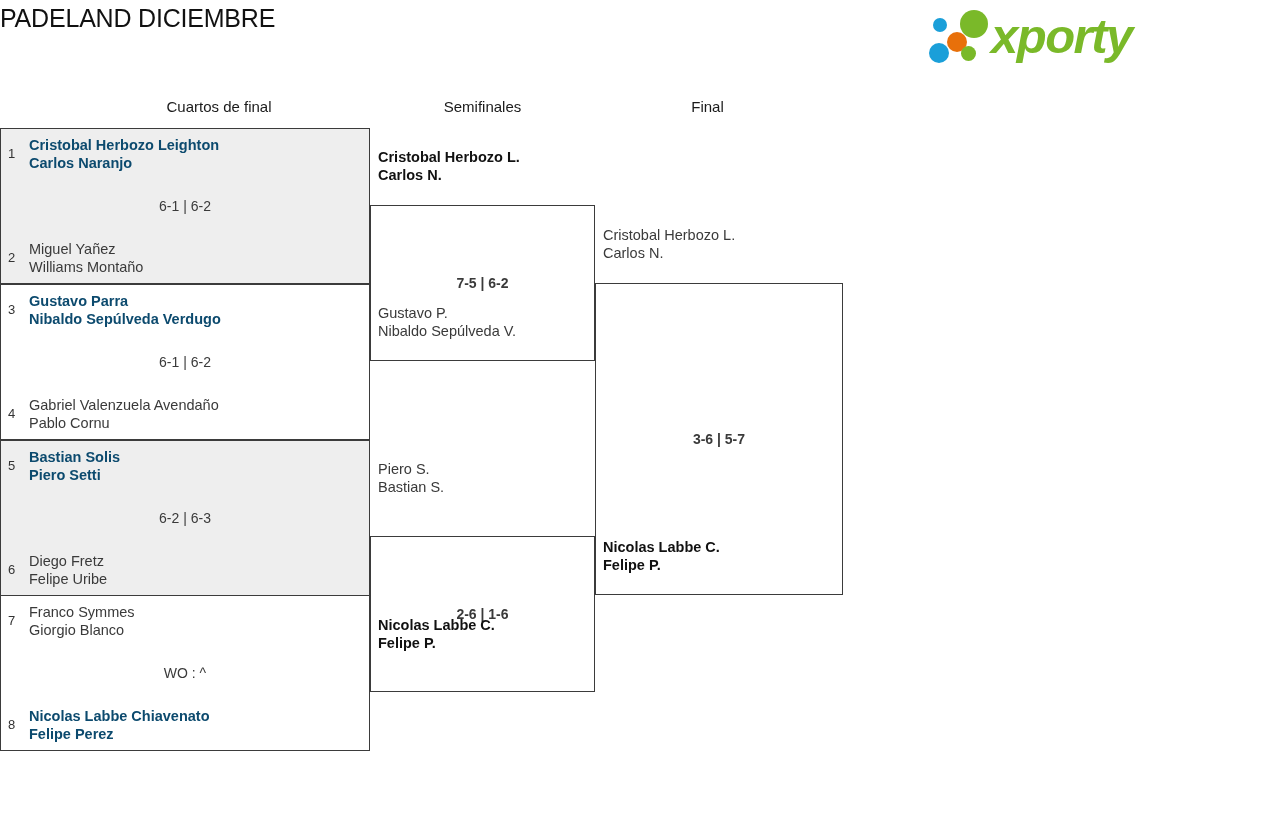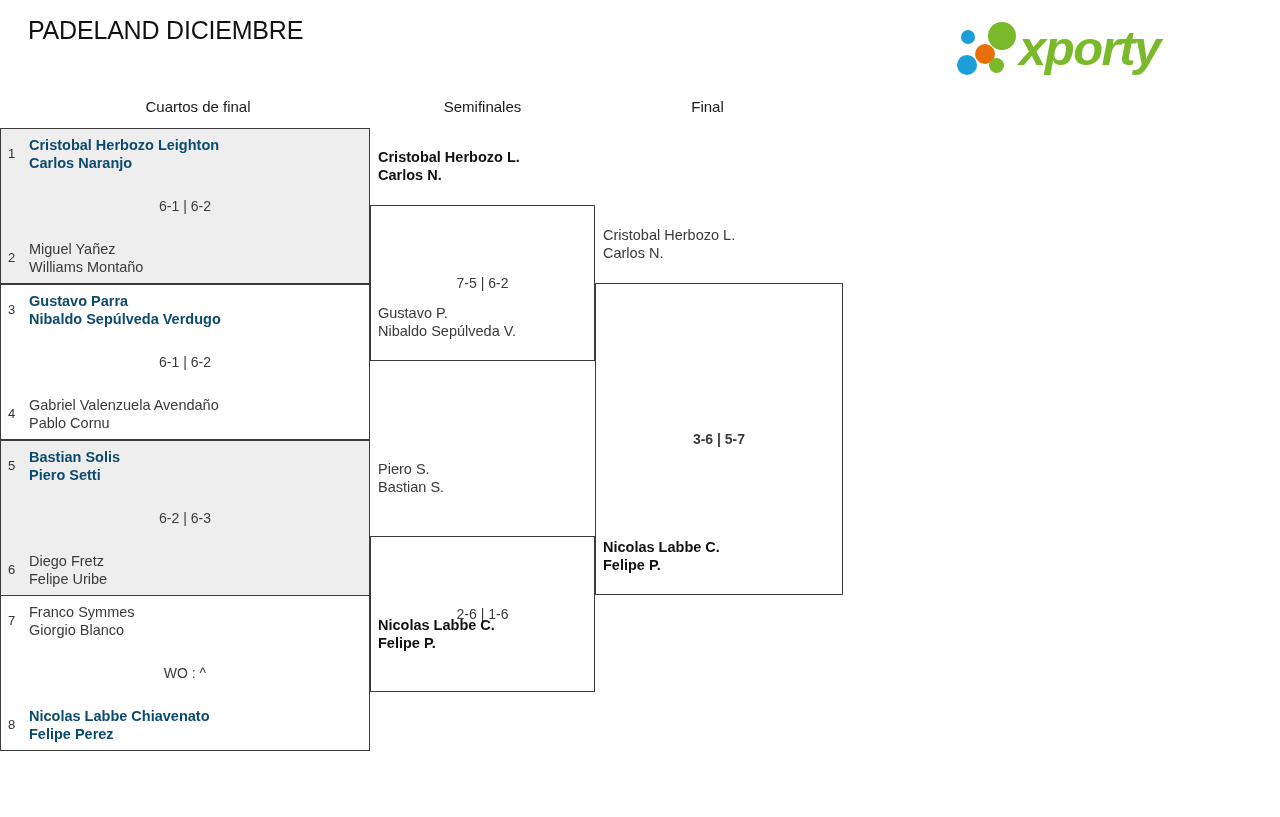--- a/index.html
+++ b/index.html
@@ -14,24 +14,23 @@
     position: relative;
     font-family: "Liberation Sans", sans-serif;
     color: #1a1a1a;
     overflow: hidden;
   }
 
   
   .header {
     position: absolute;
     left: 0;
-    top: 12px;
+    top: 0;
     width: 1141px;
     height: 88px;
-    margin-left: 28px;
   }
   .title-block {
     position: absolute;
     left: 0;
     top: 2px;
   }
   .title-line1 {
     font-size: 25px;
     font-weight: 400;
     letter-spacing: -0.2px;
@@ -86,21 +85,21 @@
 
   
   .round-head {
     position: absolute;
     font-size: 15px;
     font-weight: 400;
     color: #1a1a1a;
     text-align: center;
     white-space: nowrap;
   }
-  .round-head.r0 { left: 13px;   top: 98px; width: 370px; }
+  .round-head.r0 { left: 0px;   top: 98px; width: 370px; padding-left: 34px; }
   .round-head.r1 { left: 370px; top: 98px; width: 225px; }
   .round-head.r2 { left: 595px; top: 98px; width: 225px; }
 
   
   .bracket {
     position: absolute;
     left: 0;
     top: 0;
     width: 1280px;
     height: 817px;
@@ -116,21 +115,21 @@
   .match.plain  { background: #ffffff; }
 
   
   .qf { left: 0px; width: 370px; height: 156px; }
   .qf-1 { top: 128px; }
   .qf-2 { top: 284px; }
   .qf-3 { top: 440px; }
   .qf-4 { top: 595px; height: 156px; }
 
   
-  .sf { left: 370px; width: 225px; }
+  .sf { left: 370px; width: 225px; font-weight: bold; }
   .sf-1 { top: 205px; height: 156px; }
   .sf-2 { top: 536px; height: 156px; }
 
   
   .fn { left: 595px; width: 248px; font-weight: bold; }
   .fn-1 { top: 283px; height: 312px; }
 
   
   .team {
     position: absolute;

